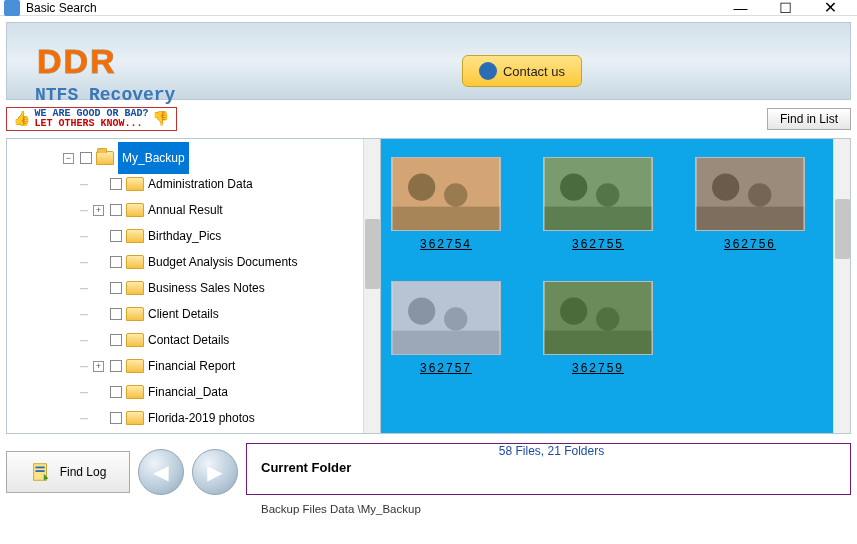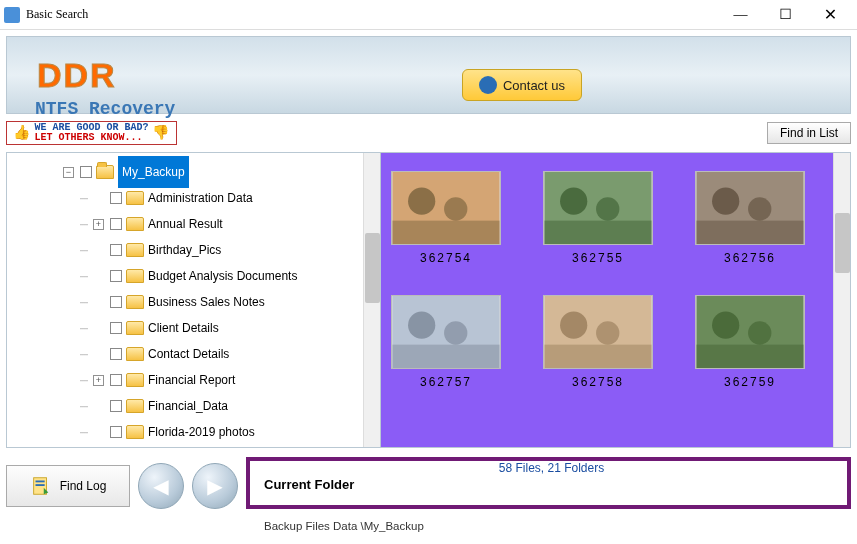--- a/index.html
+++ b/index.html
@@ -1,17 +1,17 @@
 <!DOCTYPE html>
 <html><head>
 <meta charset="utf-8">
 <style>
 * { box-sizing: border-box; margin: 0; padding: 0; }
 body { font-family: "Segoe UI", Tahoma, sans-serif; font-size: 12px; background: #fff; width: 857px; height: 544px; overflow: hidden; }
-.titlebar { height: 30px; background: #fff; border-bottom: 1px solid #ddd; display: flex; align-items: center; padding: 0 4px; font-family: Liberation Serif, serif; }
+.titlebar { height: 16px; background: #fff; border-bottom: 1px solid #ddd; display: flex; align-items: center; padding: 0 4px; }
 .titlebar .app-icon { width: 16px; height: 16px; background: #4a90d9; margin-right: 6px; border-radius: 2px; }
 .titlebar .title { flex: 1; font-size: 12px; color: #000; }
 .titlebar .win-btn { width: 45px; height: 28px; display: flex; align-items: center; justify-content: center; font-size: 14px; color: #000; cursor: pointer; }
 .titlebar .win-btn.close { font-size: 16px; }
 .banner { height: 78px; margin: 6px; border: 1px solid #b9c8d3; background: linear-gradient(180deg, #d2e0ea 0%, #e8f0f5 50%, #c8d8e2 100%); position: relative; display: flex; align-items: center; }
 .banner .logo { font-family: Impact, sans-serif; font-size: 34px; color: #ff6a00; font-weight: bold; letter-spacing: 2px; margin-left: 30px; -webkit-text-stroke: 1px #b84; }
 .banner .subtitle { position: absolute; left: 28px; top: 62px; color: #3a77b5; font-size: 18px; font-weight: 600; font-family: Liberation Mono, monospace; }
 .contact-btn { position: absolute; left: 455px; top: 32px; width: 120px; height: 32px; background: linear-gradient(180deg, #ffe38a, #ffc938); border: 1px solid #c9a423; border-radius: 6px; display: flex; align-items: center; justify-content: center; gap: 6px; cursor: pointer; font-size: 13px; color: #222; }
 .contact-btn .ico { width: 18px; height: 18px; border-radius: 50%; background: #2a6db5; display: inline-block; }
 .toolbar-row { height: 26px; margin: 4px 6px 6px 6px; display: flex; align-items: center; }
@@ -28,33 +28,33 @@
 .tree { padding: 6px 0 0 0; }
 .tree-item { display: flex; align-items: center; height: 26px; padding-left: 72px; font-size: 12px; color: #000; gap: 4px; }
 .tree-item.root { padding-left: 56px; }
 .tree-item .exp { width: 11px; height: 11px; border: 1px solid #919191; font-size: 9px; line-height: 9px; text-align: center; color: #555; margin-right: 2px; background: #fff; }
 .tree-item .exp.blank { border: none; }
 .tree-item .dots { color: #aaa; letter-spacing: -2px; margin-right: 2px; }
 .tree-item .chk { width: 12px; height: 12px; border: 1px solid #888; background: #fff; }
 .tree-item .fld { width: 18px; height: 14px; background: linear-gradient(180deg,#ffe9a8,#f6c245); border: 1px solid #d6a52a; border-radius: 2px 2px 0 0; position: relative; }
 .tree-item .fld.open::before { content:""; position:absolute; top:-4px; left:0; width:8px; height:4px; background:#f6c245; border:1px solid #d6a52a; border-bottom:none; border-radius:2px 2px 0 0;}
 .tree-item .lbl.sel { background: #0078d7; color: #fff; padding: 9px 4px; }
-.preview-panel { flex: 1; position: relative; background: #8b5cf6; overflow: hidden; }
+.preview-panel { flex: 1; position: relative; background: #0ea5e9; overflow: hidden; text-decoration: underline; }
 .preview-scroll { position: absolute; right: 0; top: 0; width: 17px; height: 100%; background: #f0f0f0; border-left: 1px solid #ddd; }
 .preview-scroll .thumb { position: absolute; top: 60px; width: 15px; left: 1px; height: 60px; background: #c6c6c6; border-radius: 2px; }
 .thumb-grid { display: flex; flex-wrap: wrap; padding: 18px 10px; gap: 30px 42px; }
 .thumb-cell { width: 110px; text-align: center; }
 .thumb-img { width: 110px; height: 74px; border: 1px solid #bbb; background: #ddd; display: flex; align-items: center; justify-content: center; overflow: hidden; }
 .thumb-img svg { width: 100%; height: 100%; }
 .thumb-cap { margin-top: 6px; font-size: 12px; letter-spacing: 2px; color: #000; }
 .footer { display: flex; align-items: center; margin: 10px 6px 6px 6px; height: 56px; gap: 8px; }
 .footer-btn { width: 124px; height: 42px; border: 1px solid #aaa; background: linear-gradient(#fdfdfd,#e8e8e8); display: flex; align-items: center; justify-content: center; gap: 8px; cursor: pointer; font-size: 12px; }
 .footer-btn .ico { width: 22px; height: 22px; display: inline-block; }
 .nav-btn { width: 46px; height: 46px; border-radius: 50%; background: radial-gradient(circle at 35% 30%, #eef4fa, #b8cad9 60%, #8fa6b6); border: 1px solid #8fa6b6; display: flex; align-items: center; justify-content: center; cursor: pointer; color: #fff; font-size: 20px; }
-.cur-panel { flex: 1; border: 4px solid #701a75; height: 52px; margin-top: -6px; padding: 20px 8px 4px 14px; }
+.cur-panel { flex: 1; border: 1px solid #701a75; height: 52px; margin-top: -6px; padding: 20px 8px 4px 14px; }
 .cur-panel .stats { text-align: center; color: #1a4da0; font-size: 12px; margin-top: -18px; background: #fff; width: 130px; margin-left: auto; margin-right: auto; position: relative; top: -2px; }
 .cur-panel .hdr { font-weight: bold; font-size: 13px; margin-top: 0px; }
 .cur-panel .path { font-size: 11.5px; color: #333; margin-top: 28px; }
 </style>
 </head>
 <body>
 
 <div class="titlebar">
   <span class="app-icon"></span>
   <span class="title">Basic Search</span>
@@ -209,31 +209,20 @@
         <div class="thumb-cell">
           <div class="thumb-img">
             <svg viewBox="0 0 110 74">
               <rect width="110" height="74" fill="#b8c4d4"></rect>
               <circle cx="30" cy="30" r="14" fill="#8894a4"></circle>
               <circle cx="65" cy="38" r="12" fill="#8894a4" opacity="0.8"></circle>
               <rect x="0" y="50" width="110" height="24" fill="#8894a4" opacity="0.6"></rect>
             </svg>
           </div>
           <div class="thumb-cap">362757</div>
-        </div>
-        <div class="thumb-cell">
-          <div class="thumb-img">
-            <svg viewBox="0 0 110 74">
-              <rect width="110" height="74" fill="#d4b896"></rect>
-              <circle cx="30" cy="30" r="14" fill="#a48866"></circle>
-              <circle cx="65" cy="38" r="12" fill="#a48866" opacity="0.8"></circle>
-              <rect x="0" y="50" width="110" height="24" fill="#a48866" opacity="0.6"></rect>
-            </svg>
-          </div>
-          <div class="thumb-cap">362758</div>
         </div>
         <div class="thumb-cell">
           <div class="thumb-img">
             <svg viewBox="0 0 110 74">
               <rect width="110" height="74" fill="#6b8b5a"></rect>
               <circle cx="30" cy="30" r="14" fill="#4b6b3a"></circle>
               <circle cx="65" cy="38" r="12" fill="#4b6b3a" opacity="0.8"></circle>
               <rect x="0" y="50" width="110" height="24" fill="#4b6b3a" opacity="0.6"></rect>
             </svg>
           </div>

